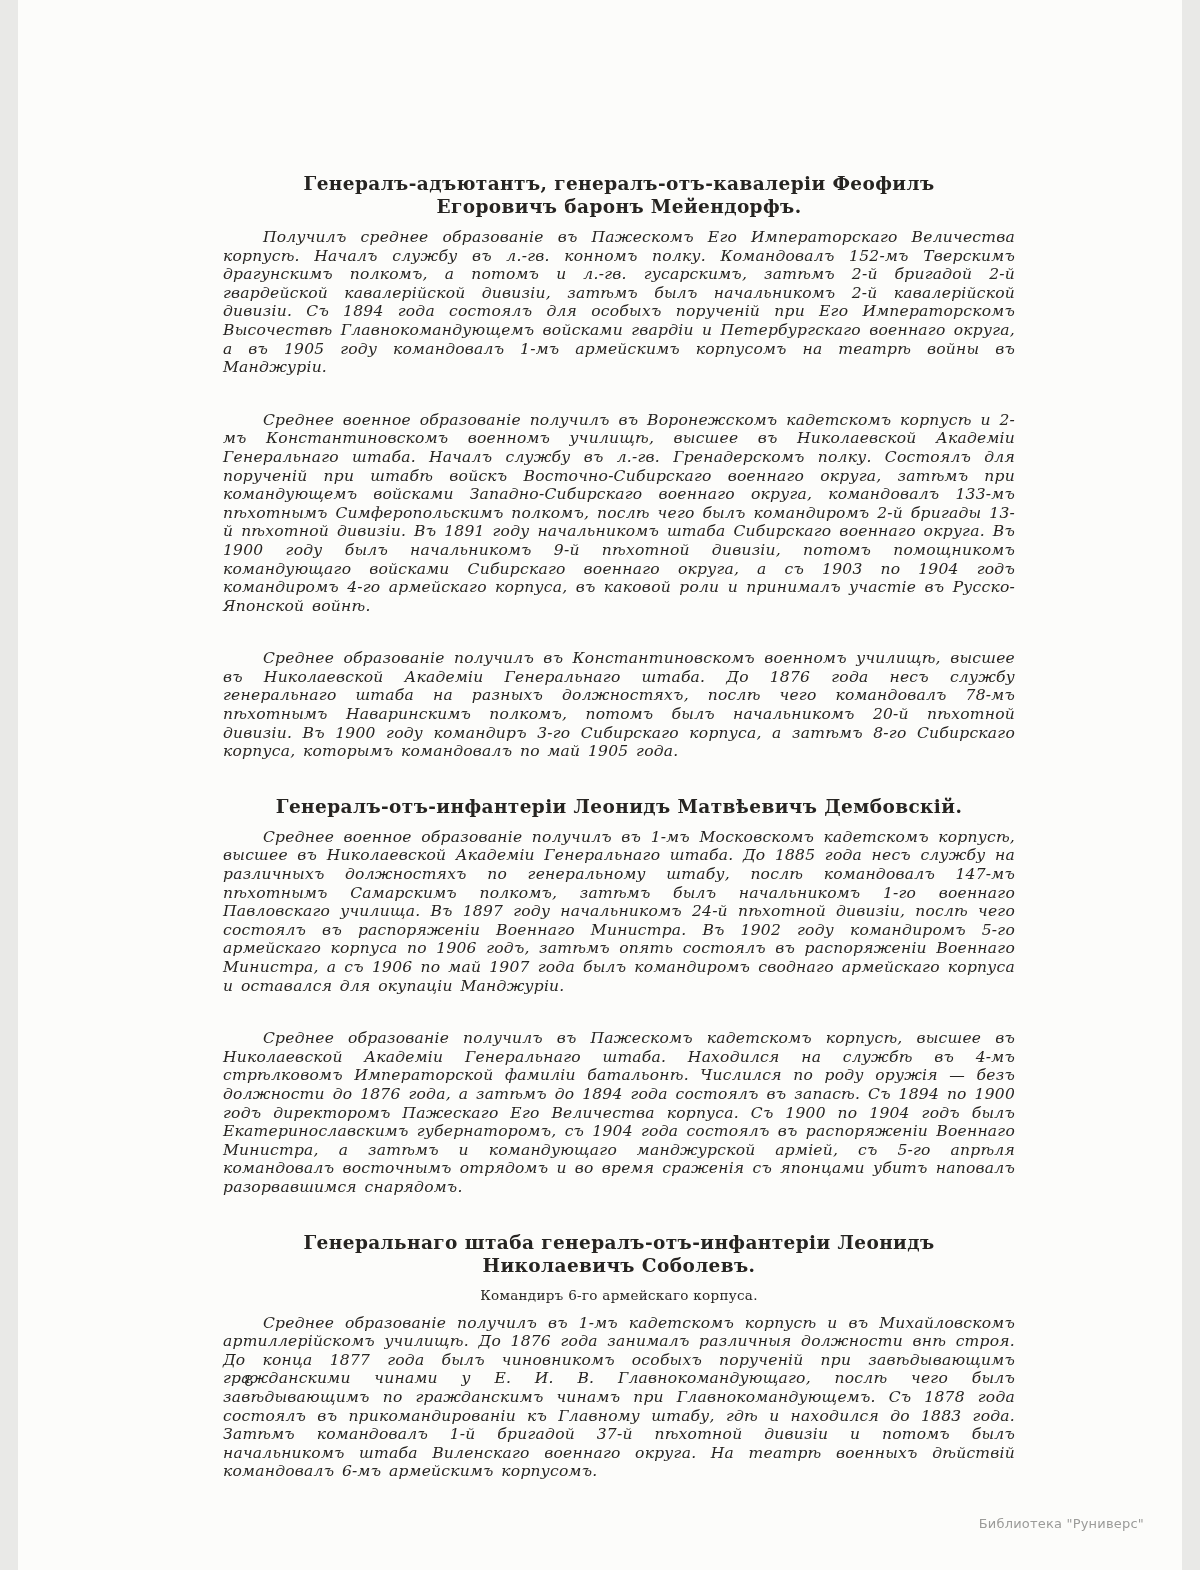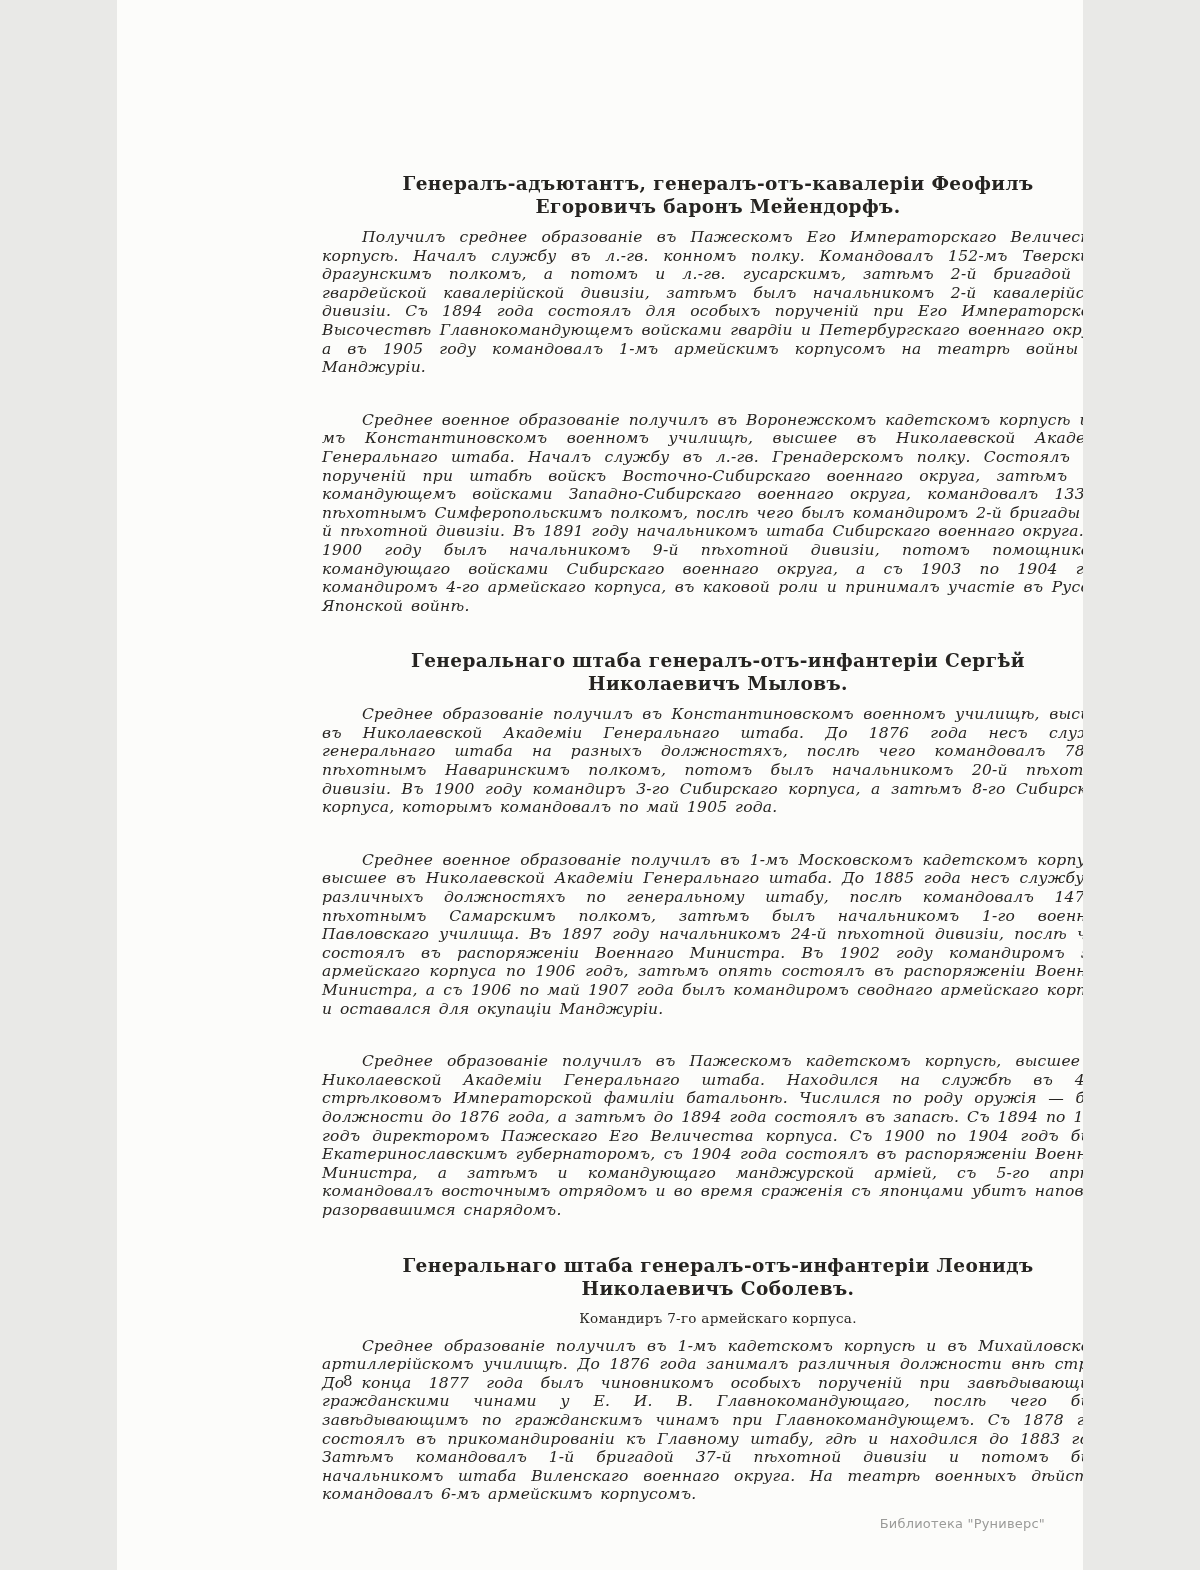--- a/index.html
+++ b/index.html
@@ -2,21 +2,21 @@
 <html><head>
 <meta charset="utf-8">
 <style>
   html, body {
     margin: 0;
     padding: 0;
     background: #e9e9e7;
   }
   .page {
     position: relative;
-    width: 966px;
+    width: 1164px;
     height: 1570px;
     margin: 0 auto;
     background: #fcfcfa;
     color: #262421;
     font-family: "DejaVu Serif", "Liberation Serif", serif;
     overflow: hidden;
   }
   .content-column {
     position: absolute;
     left: 205px;
@@ -75,35 +75,35 @@
     <div class="bio-section">
       <h2 class="bio-heading">Генералъ-адъютантъ, генералъ-отъ-кавалеріи Феофилъ Егоровичъ баронъ Мейендорфъ.</h2>
       <p class="bio-text">Получилъ среднее образованіе въ Пажескомъ Его Императорскаго Величества корпусѣ. Началъ службу въ л.-гв. конномъ полку. Командовалъ 152-мъ Тверскимъ драгунскимъ полкомъ, а потомъ и л.-гв. гусарскимъ, затѣмъ 2-й бригадой 2-й гвардейской кавалерійской дивизіи, затѣмъ былъ начальникомъ 2-й кавалерійской дивизіи. Съ 1894 года состоялъ для особыхъ порученій при Его Императорскомъ Высочествѣ Главнокомандующемъ войсками гвардіи и Петербургскаго военнаго округа, а въ 1905 году командовалъ 1-мъ армейскимъ корпусомъ на театрѣ войны въ Манджуріи.</p>
     </div>
 
     <div class="bio-section">
       <p class="bio-text">Среднее военное образованіе получилъ въ Воронежскомъ кадетскомъ корпусѣ и 2-мъ Константиновскомъ военномъ училищѣ, высшее въ Николаевской Академіи Генеральнаго штаба. Началъ службу въ л.-гв. Гренадерскомъ полку. Состоялъ для порученій при штабѣ войскъ Восточно-Сибирскаго военнаго округа, затѣмъ при командующемъ войсками Западно-Сибирскаго военнаго округа, командовалъ 133-мъ пѣхотнымъ Симферопольскимъ полкомъ, послѣ чего былъ командиромъ 2-й бригады 13-й пѣхотной дивизіи. Въ 1891 году начальникомъ штаба Сибирскаго военнаго округа. Въ 1900 году былъ начальникомъ 9-й пѣхотной дивизіи, потомъ помощникомъ командующаго войсками Сибирскаго военнаго округа, а съ 1903 по 1904 годъ командиромъ 4-го армейскаго корпуса, въ каковой роли и принималъ участіе въ Русско-Японской войнѣ.</p>
     </div>
 
     <div class="bio-section">
-      <h2 class="bio-heading">Генеральнаго штаба генералъ-отъ-инфантеріи Сергѣй Николаевичъ Мыловъ.</h2>
       <p class="bio-text">Среднее образованіе получилъ въ Константиновскомъ военномъ училищѣ, высшее въ Николаевской Академіи Генеральнаго штаба. До 1876 года несъ службу генеральнаго штаба на разныхъ должностяхъ, послѣ чего командовалъ 78-мъ пѣхотнымъ Наваринскимъ полкомъ, потомъ былъ начальникомъ 20-й пѣхотной дивизіи. Въ 1900 году командиръ 3-го Сибирскаго корпуса, а затѣмъ 8-го Сибирскаго корпуса, которымъ командовалъ по май 1905 года.</p>
     </div>
 
     <div class="bio-section">
+      <h2 class="bio-heading">Генералъ-отъ-инфантеріи Леонидъ Матвѣевичъ Дембовскій.</h2>
       <p class="bio-text">Среднее военное образованіе получилъ въ 1-мъ Московскомъ кадетскомъ корпусѣ, высшее въ Николаевской Академіи Генеральнаго штаба. До 1885 года несъ службу на различныхъ должностяхъ по генеральному штабу, послѣ командовалъ 147-мъ пѣхотнымъ Самарскимъ полкомъ, затѣмъ былъ начальникомъ 1-го военнаго Павловскаго училища. Въ 1897 году начальникомъ 24-й пѣхотной дивизіи, послѣ чего состоялъ въ распоряженіи Военнаго Министра. Въ 1902 году командиромъ 5-го армейскаго корпуса по 1906 годъ, затѣмъ опять состоялъ въ распоряженіи Военнаго Министра, а съ 1906 по май 1907 года былъ командиромъ своднаго армейскаго корпуса и оставался для окупаціи Манджуріи.</p>
     </div>
 
     <div class="bio-section">
       <p class="bio-text">Среднее образованіе получилъ въ Пажескомъ кадетскомъ корпусѣ, высшее въ Николаевской Академіи Генеральнаго штаба. Находился на службѣ въ 4-мъ стрѣлковомъ Императорской фамиліи батальонѣ. Числился по роду оружія — безъ должности до 1876 года, а затѣмъ до 1894 года состоялъ въ запасѣ. Съ 1894 по 1900 годъ директоромъ Пажескаго Его Величества корпуса. Съ 1900 по 1904 годъ былъ Екатеринославскимъ губернаторомъ, съ 1904 года состоялъ въ распоряженіи Военнаго Министра, а затѣмъ и командующаго манджурской арміей, съ 5-го апрѣля командовалъ восточнымъ отрядомъ и во время сраженія съ японцами убитъ наповалъ разорвавшимся снарядомъ.</p>
     </div>
 
     <div class="bio-section">
       <h2 class="bio-heading">Генеральнаго штаба генералъ-отъ-инфантеріи Леонидъ Николаевичъ Соболевъ.</h2>
-      <div class="bio-subheading">Командиръ 7-го армейскаго корпуса.</div>
+      <div class="bio-subheading">Командиръ 6-го армейскаго корпуса.</div>
       <p class="bio-text">Среднее образованіе получилъ въ 1-мъ кадетскомъ корпусѣ и въ Михайловскомъ артиллерійскомъ училищѣ. До 1876 года занималъ различныя должности внѣ строя. До конца 1877 года былъ чиновникомъ особыхъ порученій при завѣдывающимъ гражданскими чинами у Е. И. В. Главнокомандующаго, послѣ чего былъ завѣдывающимъ по гражданскимъ чинамъ при Главнокомандующемъ. Съ 1878 года состоялъ въ прикомандированіи къ Главному штабу, гдѣ и находился до 1883 года. Затѣмъ командовалъ 1-й бригадой 37-й пѣхотной дивизіи и потомъ былъ начальникомъ штаба Виленскаго военнаго округа. На театрѣ военныхъ дѣйствій командовалъ 6-мъ армейскимъ корпусомъ.</p>
     </div>
 
   </div>
 
   <div class="page-number">8</div>
   <div class="library-watermark">Библиотека "Руниверс"</div>
 </div>
 
 </body></html>

